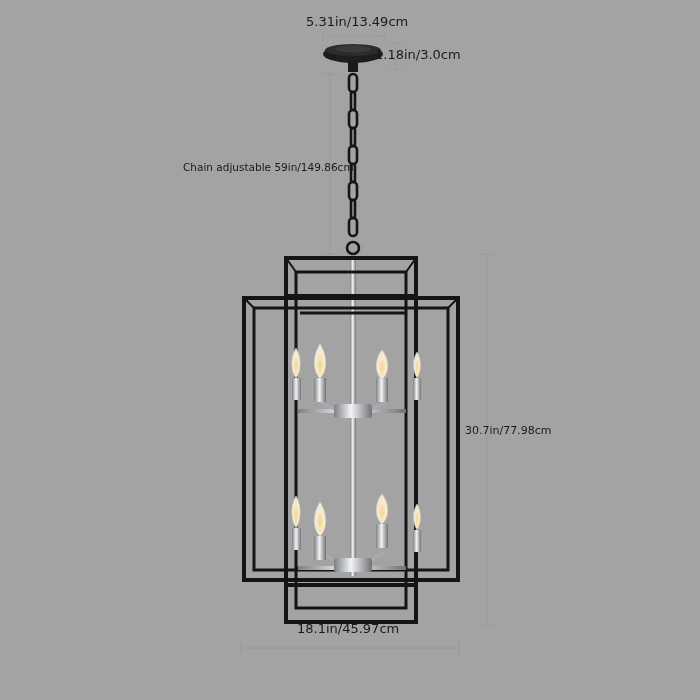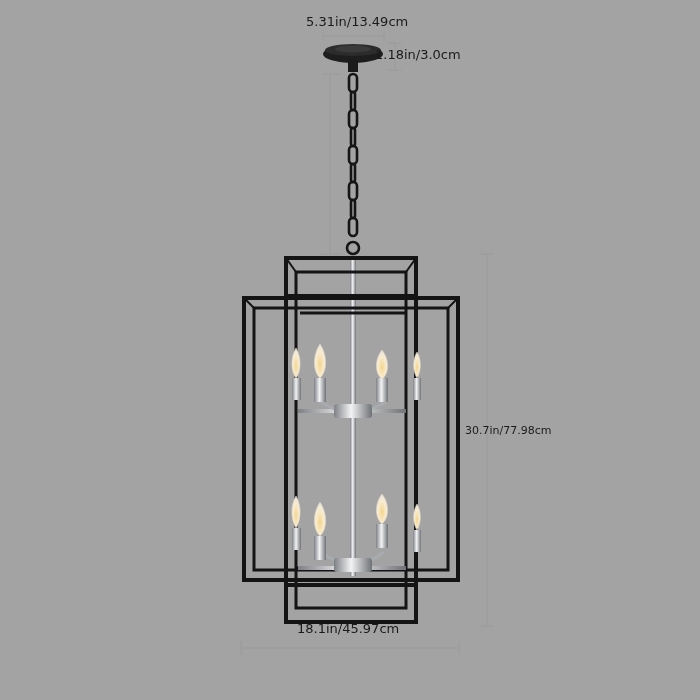--- a/index.html
+++ b/index.html
@@ -119,15 +119,16 @@
       <rect x="413" y="530" width="8" height="22" fill="url(#chrome)"></rect>
       <path d="M320 502 C312 514 313 530 320 536 C327 530 328 514 320 502 Z" fill="url(#bulb)" stroke="#d8d2c4" stroke-width="0.6"></path>
       <path d="M382 494 C374 504 375 518 382 524 C389 518 390 504 382 494 Z" fill="url(#bulb)" stroke="#d8d2c4" stroke-width="0.6"></path>
       <path d="M296 496 C290 506 291 520 296 528 C301 520 302 506 296 496 Z" fill="url(#bulb)" stroke="#d8d2c4" stroke-width="0.6"></path>
       <path d="M417 504 C412 512 413 524 417 530 C421 524 422 512 417 504 Z" fill="url(#bulb)" stroke="#d8d2c4" stroke-width="0.6"></path>
     </g>
   </svg>
 
   <div class="lbl lbl-lg" style="left:306px; top:14px;">5.31in/13.49cm</div>
   <div class="lbl lbl-lg" style="left:375px; top:47px;">1.18in/3.0cm</div>
+  <div class="lbl lbl-sm" style="left:183px; top:161px;">Chain adjustable 59in/149.86cm</div>
   <div class="lbl lbl-sm" style="left:465px; top:424px; font-size:11px;">30.7in/77.98cm</div>
   <div class="lbl lbl-lg" style="left:297px; top:621px;text-align:center;">18.1in/45.97cm</div>
 </div>
 
 </body></html>

